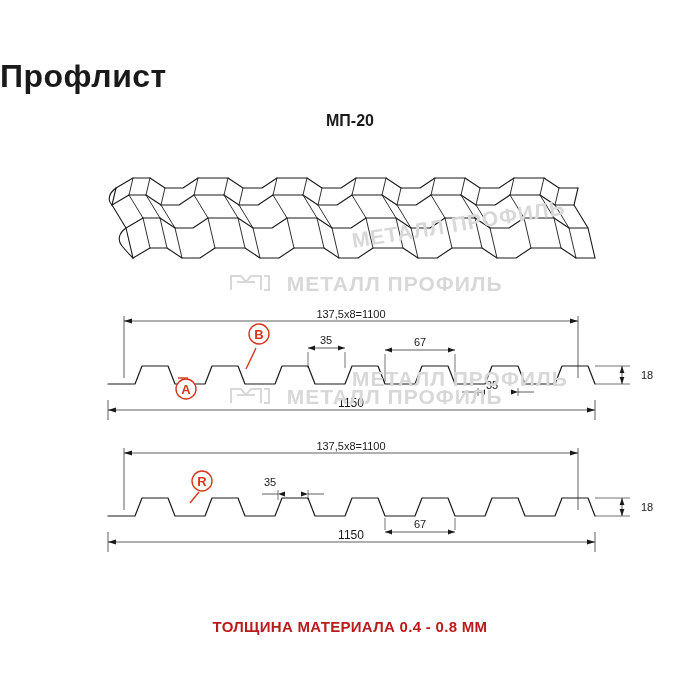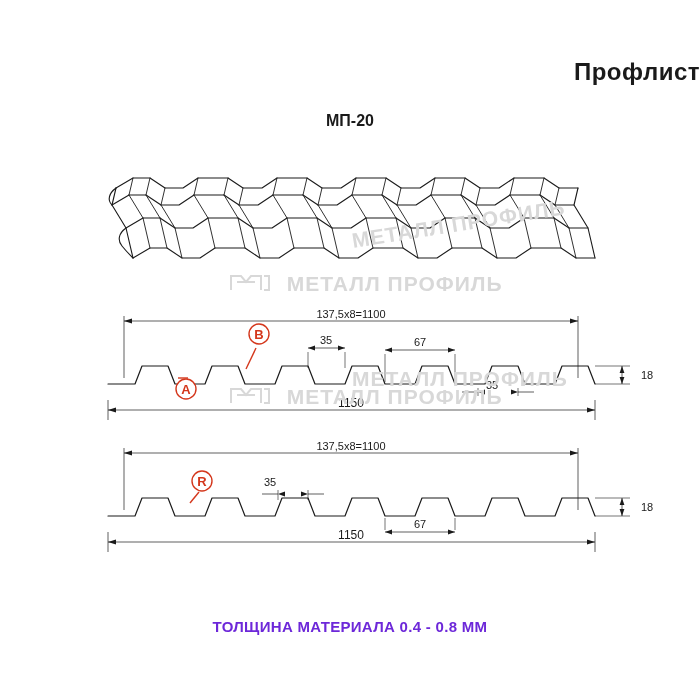--- a/index.html
+++ b/index.html
@@ -18,22 +18,22 @@
   #page {
     position: relative;
     width: 700px;
     height: 700px;
   }
   .title {
     position: absolute;
     top: 58px;
     left: 0;
     width: 700px;
-    text-align: right;
-    font-size: 24px;
+    text-align: left;
+    font-size: 32px;
     font-weight: bold;
     letter-spacing: 0.5px;
     color: #1a1a1a;
   }
   .subtitle {
     position: absolute;
     top: 104px;
     left: 0;
     width: 700px;
     text-align: center;
@@ -44,21 +44,21 @@
   }
   .footer {
     position: absolute;
     top: 618px;
     left: 0;
     width: 700px;
     text-align: center;
     font-size: 15px;
     font-weight: bold;
     letter-spacing: 0.3px;
-    color: #6d28d9;
+    color: #b91c1c;
   }
   svg.draw {
     position: absolute;
     top: 0;
     left: 0;
   }
   .wm {
     position: absolute;
     font-family: "Liberation Sans", sans-serif;
     font-weight: bold;

